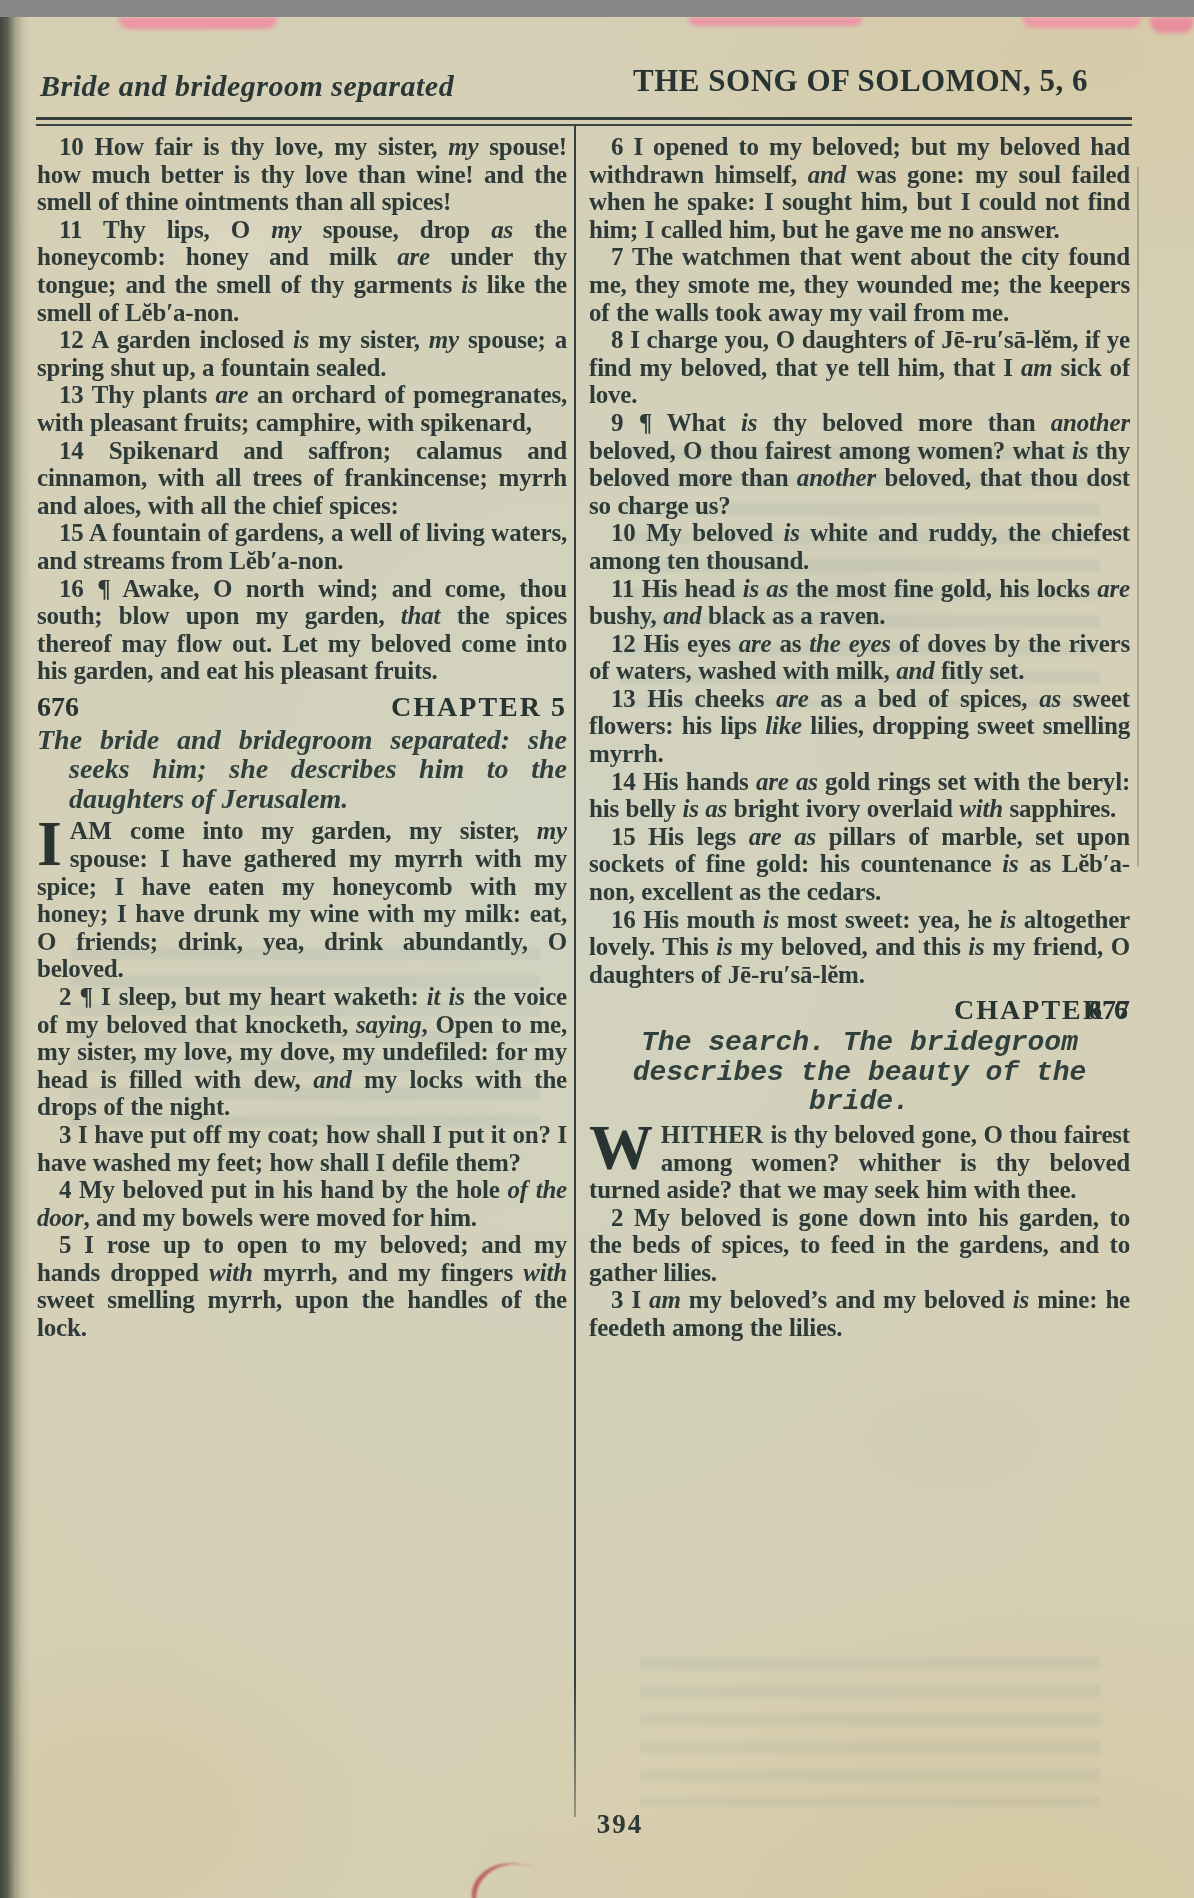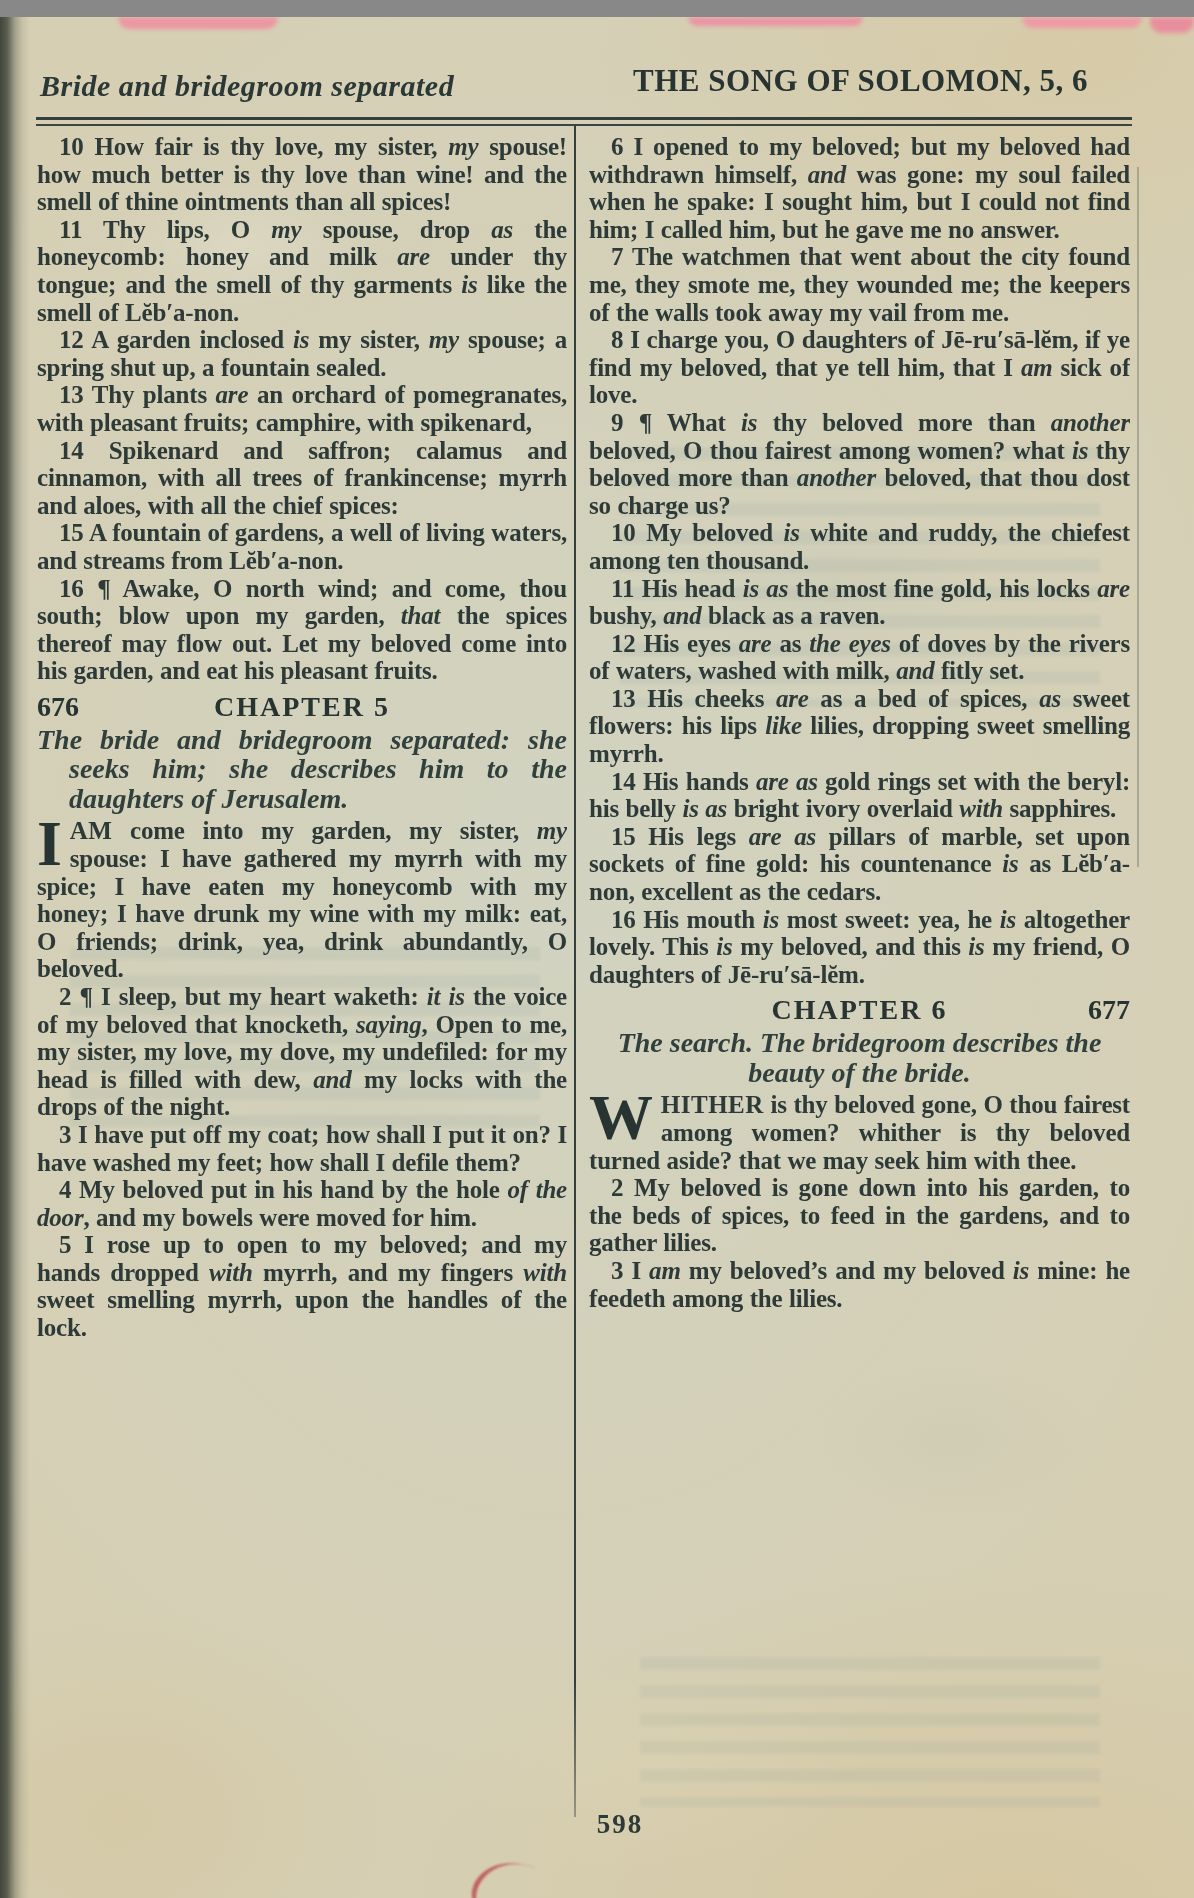--- a/index.html
+++ b/index.html
@@ -75,33 +75,33 @@
 
   .verse{
     margin:0;text-align:justify;text-indent:22px;
     font-size:25px;line-height:27.6px;font-weight:700;
     letter-spacing:-0.2px;word-spacing:.5px;
     color:#2e3a38;
   }
   .verse i{font-weight:700;}
 
   .chap-head{
-    position:relative;text-align:center;
+    position:relative;text-align:right;
     font-size:28px;font-weight:700;letter-spacing:2px;
     margin:6px 0 2px 0;color:#283432;
   }
   .chap-ref-left{position:absolute;left:0;top:0;letter-spacing:0;}
   .chap-ref-right{position:absolute;right:0;top:0;letter-spacing:0;}
 
   .summary{
     font-style:italic;font-weight:700;font-size:28px;line-height:29.5px;
     margin:0 0 4px 0;color:#31403d;
   }
   .summary.hang{padding-left:32px;text-indent:-32px;text-align:justify;}
-  .summary.centered{text-align:center;padding:0 10px;}
+  .summary.centered{text-align:center;padding:0 10px;font-family:Liberation Mono, monospace;}
 
   .opening{margin:2px 0 0 0;text-indent:0;}
   .dropcap{
     float:left;font-size:64px;line-height:50px;font-weight:700;
     padding:2px 8px 0 0;color:#283432;
   }
   .lead{letter-spacing:.5px;}
 
   .pagenum{
     position:absolute;top:1792px;left:560px;width:120px;text-align:center;
@@ -196,14 +196,14 @@
       <span>is thy beloved gone, O thou fairest among women? whither is thy beloved turned aside? that we may seek him with thee.</span>
     </p>
 
     <div>
 
     <p class="verse">2 My beloved is gone down into his garden, to the beds of spices, to feed in the gardens, and to gather lilies.</p>
         <p class="verse">3 I <i>am</i> my beloved’s and my beloved <i>is</i> mine: he feedeth among the lilies.</p>
       </div>
   </div>
 
-  <div class="pagenum">598</div>
+  <div class="pagenum">394</div>
 </div>
 
 </body></html>

